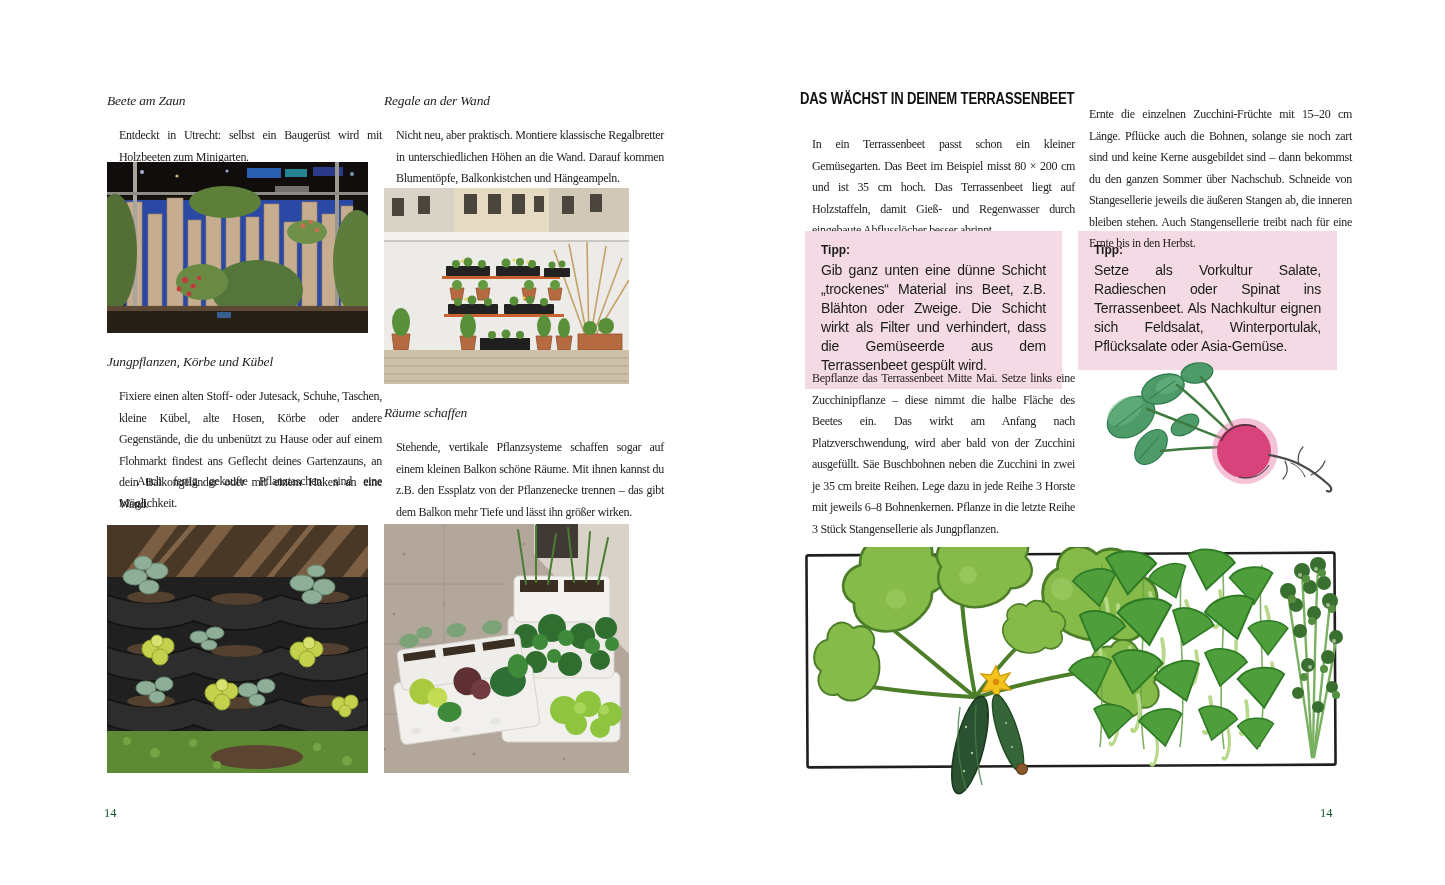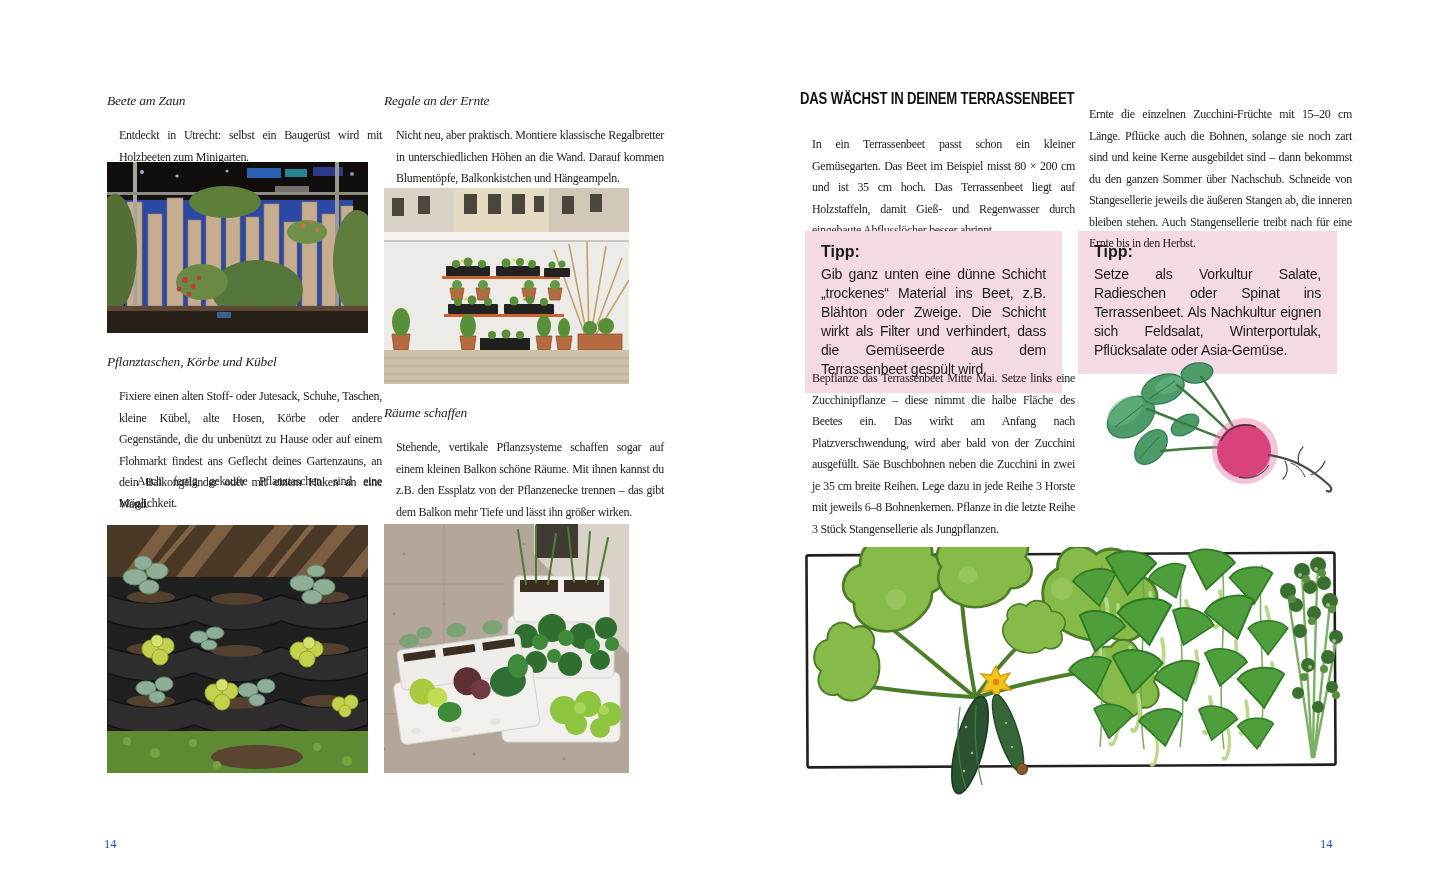--- a/index.html
+++ b/index.html
@@ -8,23 +8,23 @@
   .abs{position:absolute;}
   .h-italic{font-style:italic;font-size:13.5px;line-height:18px;letter-spacing:-0.2px;}
   .body-serif{font-size:12px;line-height:21.5px;letter-spacing:-0.3px;text-align:justify;
               hyphens:auto;-webkit-hyphens:auto;}
   .body-serif.indent{text-indent:18px;}
   .title-sans{font-family:"Liberation Sans", sans-serif;font-weight:bold;font-size:16px;
               letter-spacing:-0.2px;white-space:nowrap;display:inline-block;
               transform:scaleX(0.82);transform-origin:left top;color:#111;}
   .tip-box{background:#f4dae5;padding:12px 16px 14px 16px;box-sizing:border-box;
            font-family:"Liberation Sans", sans-serif;color:#1b1b1b;}
-  .tip-label{font-weight:bold;font-size:16px;margin:0 0 4px 0;}
+  .tip-label{font-weight:bold;font-size:12px;margin:0 0 4px 0;}
   .tip-body{font-size:14px;line-height:19px;letter-spacing:-0.2px;margin:0;text-align:justify;}
-  .pagenum{font-size:12.5px;color:#1d4ed8;margin-top:31px;}
+  .pagenum{font-size:12.5px;color:#14532d;}
   p{margin:12px;}
   svg{display:block;}
 </style>
 </head>
 <body>
 
 <div class="spread">
 
   <div class="abs h-italic" style="left:107px;top:92px;width:263px">Beete am Zaun</div>
   <p class="abs body-serif" style="left:107px;top:113px;width:263px">Entdeckt in Utrecht: selbst ein Baugerüst wird mit Holzbeeten zum Minigarten.</p>
@@ -81,21 +81,21 @@
       <circle cx="196" cy="64" r="2.4"></circle>
         <circle cx="204" cy="60" r="2"></circle>
         <circle cx="210" cy="68" r="2.2"></circle>
     </g>
 
     <rect x="0" y="148" width="261" height="23" fill="#262019"></rect>
     <rect x="0" y="144" width="261" height="5" fill="#5d4836"></rect>
     <rect x="110" y="150" width="14" height="6" fill="#3d6fae" opacity="0.8"></rect>
   </svg>
 
-  <div class="abs h-italic" style="left:107px;top:353px;width:270px">Pflanztaschen, Körbe und Kübel</div>
+  <div class="abs h-italic" style="left:107px;top:353px;width:270px">Jungpflanzen, Körbe und Kübel</div>
   <p class="abs body-serif" style="left:107px;top:374px;width:263px">Fixiere einen alten Stoff- oder Jutesack, Schuhe, Taschen, kleine Kübel, alte Hosen, Körbe oder andere Gegenstände, die du unbenützt zu Hause oder auf einem Flohmarkt findest ans Geflecht deines Gartenzauns, an dein Balkongeländer oder mit einem Haken an eine Wand.</p>
   <p class="abs body-serif indent" style="left:107px;top:459px;width:263px">Auch fertig gekaufte Pflanztaschen sind eine Möglichkeit.</p>
 
   <svg class="abs" style="left:107px;top:525px" width="261" height="248" viewBox="0 0 261 248" role="img">
     <rect width="261" height="248" fill="#4a3827"></rect>
     <g stroke="#7c5e43" stroke-width="14" stroke-linecap="round">
       <line x1="10" y1="70" x2="70" y2="-10"></line>
         <line x1="60" y1="75" x2="130" y2="-15"></line>
       <line x1="120" y1="70" x2="190" y2="-15"></line>
         <line x1="180" y1="72" x2="250" y2="-12"></line>
@@ -185,21 +185,21 @@
     <g fill="#76a344">
       <circle cx="20" cy="216" r="4"></circle>
         <circle cx="48" cy="228" r="5"></circle>
         <circle cx="86" cy="218" r="4"></circle>
       <circle cx="210" cy="222" r="4"></circle>
         <circle cx="240" cy="236" r="5"></circle>
         <circle cx="110" cy="240" r="4"></circle>
     </g>
   </svg>
 
-  <div class="abs h-italic" style="left:384px;top:92px;width:270px">Regale an der Ernte</div>
+  <div class="abs h-italic" style="left:384px;top:92px;width:270px">Regale an der Wand</div>
   <p class="abs body-serif" style="left:384px;top:113px;width:268px">Nicht neu, aber praktisch. Montiere klassische Regalbretter in unterschiedlichen Höhen an die Wand. Darauf kommen Blumentöpfe, Balkonkistchen und Hängeampeln.</p>
 
   <svg class="abs" style="left:384px;top:188px" width="245" height="196" viewBox="0 0 245 196" role="img">
     <rect width="245" height="196" fill="#cfc8ba"></rect>
 
     <rect x="0" y="0" width="70" height="52" fill="#d9d3c7"></rect>
     <rect x="70" y="0" width="95" height="50" fill="#e4dbc2"></rect>
     <rect x="165" y="0" width="80" height="52" fill="#d2c8b8"></rect>
     <g fill="#4a463e">
       <rect x="8" y="10" width="12" height="18"></rect>

